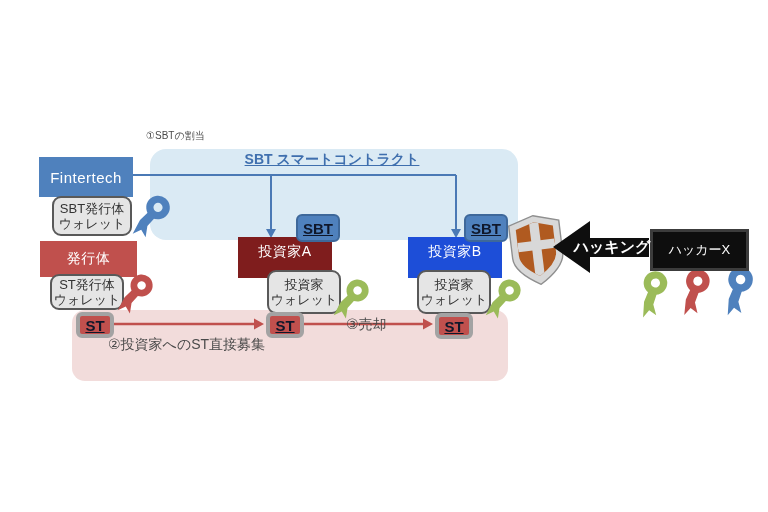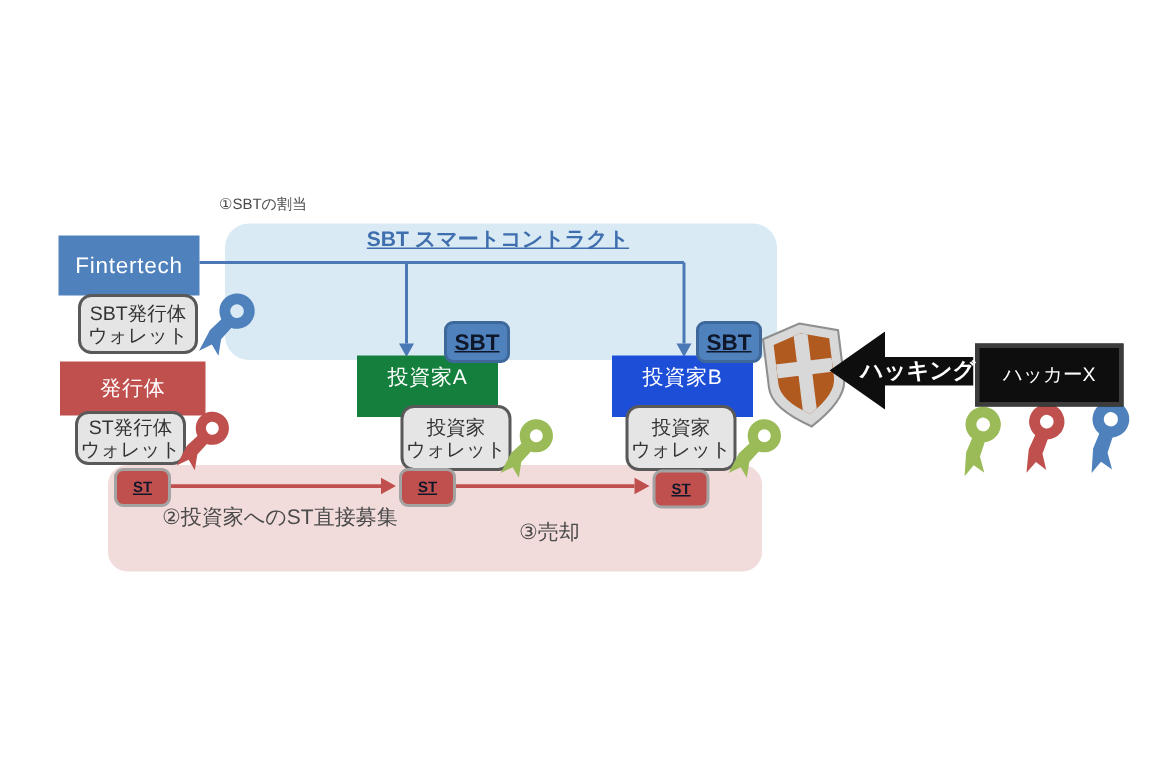--- a/index.html
+++ b/index.html
@@ -12,46 +12,46 @@
   .region{position:absolute;border-radius:16px;z-index:1;}
   #sbt-region{left:150px;top:149px;width:368px;height:91px;background:#daeaf4;}
   #st-region{left:72px;top:310px;width:436px;height:71px;background:#f2dcdb;border-radius:13px;}
   
   #connectors{position:absolute;left:0;top:0;z-index:2;pointer-events:none;}
   
   .node{position:absolute;display:flex;align-items:center;justify-content:center;
         color:#ffffff;z-index:3;font-size:14px;letter-spacing:.5px;}
   #fintertech{left:39px;top:157px;width:94px;height:40px;background:#4f81bd;font-size:15px;}
   #issuer{left:40px;top:241px;width:97px;height:36px;background:#c0504d;}
-  #investor-a{left:238px;top:237px;width:94px;height:41px;background:#15803d;align-items:flex-start;padding-top:6px;box-sizing:border-box;}
+  #investor-a{left:238px;top:237px;width:94px;height:41px;background:#7f1d1d;align-items:flex-start;padding-top:6px;box-sizing:border-box;}
   #investor-b{left:408px;top:237px;width:94px;height:41px;background:#1d4ed8;align-items:flex-start;padding-top:6px;box-sizing:border-box;}
   
   .wallet{position:absolute;background:#e5e5e5;border:2px solid #595959;border-radius:9px;
           color:#333333;font-size:13px;line-height:15px;text-align:center;z-index:4;
           display:flex;flex-direction:column;justify-content:center;box-sizing:border-box;}
   #wallet-sbt{left:52px;top:196px;width:80px;height:40px;}
   #wallet-st{left:50px;top:274px;width:74px;height:36px;}
   #wallet-a{left:267px;top:270px;width:74px;height:44px;}
   #wallet-b{left:417px;top:270px;width:74px;height:44px;}
   
   .badge{position:absolute;display:flex;align-items:center;justify-content:center;
          color:#0f172a;font-weight:bold;border-radius:6px;z-index:5;}
   .badge span{text-decoration:underline;}
   .badge-sbt{width:44px;height:28px;background:#4f81bd;border:2px solid #3e689a;font-size:15px;box-sizing:border-box;}
-  .badge-st{width:38px;height:26px;background:#c0504d;border:2px solid #a3a3a3;font-size:10px;box-sizing:border-box;}
+  .badge-st{width:38px;height:26px;background:#c0504d;border:4px solid #a3a3a3;font-size:15px;box-sizing:border-box;}
   #badge-sbt-a{left:296px;top:214px;}
   #badge-sbt-b{left:464px;top:214px;}
   #badge-st-1{left:76px;top:312px;}
   #badge-st-2{left:266px;top:312px;}
   #badge-st-3{left:435px;top:313px;}
   
   .lbl{position:absolute;color:#4a4a4a;font-size:14px;z-index:4;white-space:nowrap;}
   #lbl-step1{left:146px;top:129px;font-size:10px;}
   #lbl-step2{left:108px;top:336px;}
-  #lbl-step3{left:346px;top:346px;}
+  #lbl-step3{left:346px;top:316px;}
   .contract-title{position:absolute;font-weight:bold;text-decoration:underline;font-size:14px;
                   text-align:center;z-index:4;white-space:nowrap;}
   #sbt-title{left:232px;top:151px;width:200px;color:#3f6fae;}
   #st-title{left:188px;top:357px;width:200px;color:#cf3a30;}
   
   .key{position:absolute;z-index:6;overflow:visible;}
   
   #shield{left:509px;top:214px;z-index:7;transform:rotate(-7deg);}
   #hack-arrow{left:553px;top:221px;width:96px;height:53px;z-index:8;}
   #hack-arrow .txt{position:absolute;left:22px;top:0;width:74px;height:100%;

